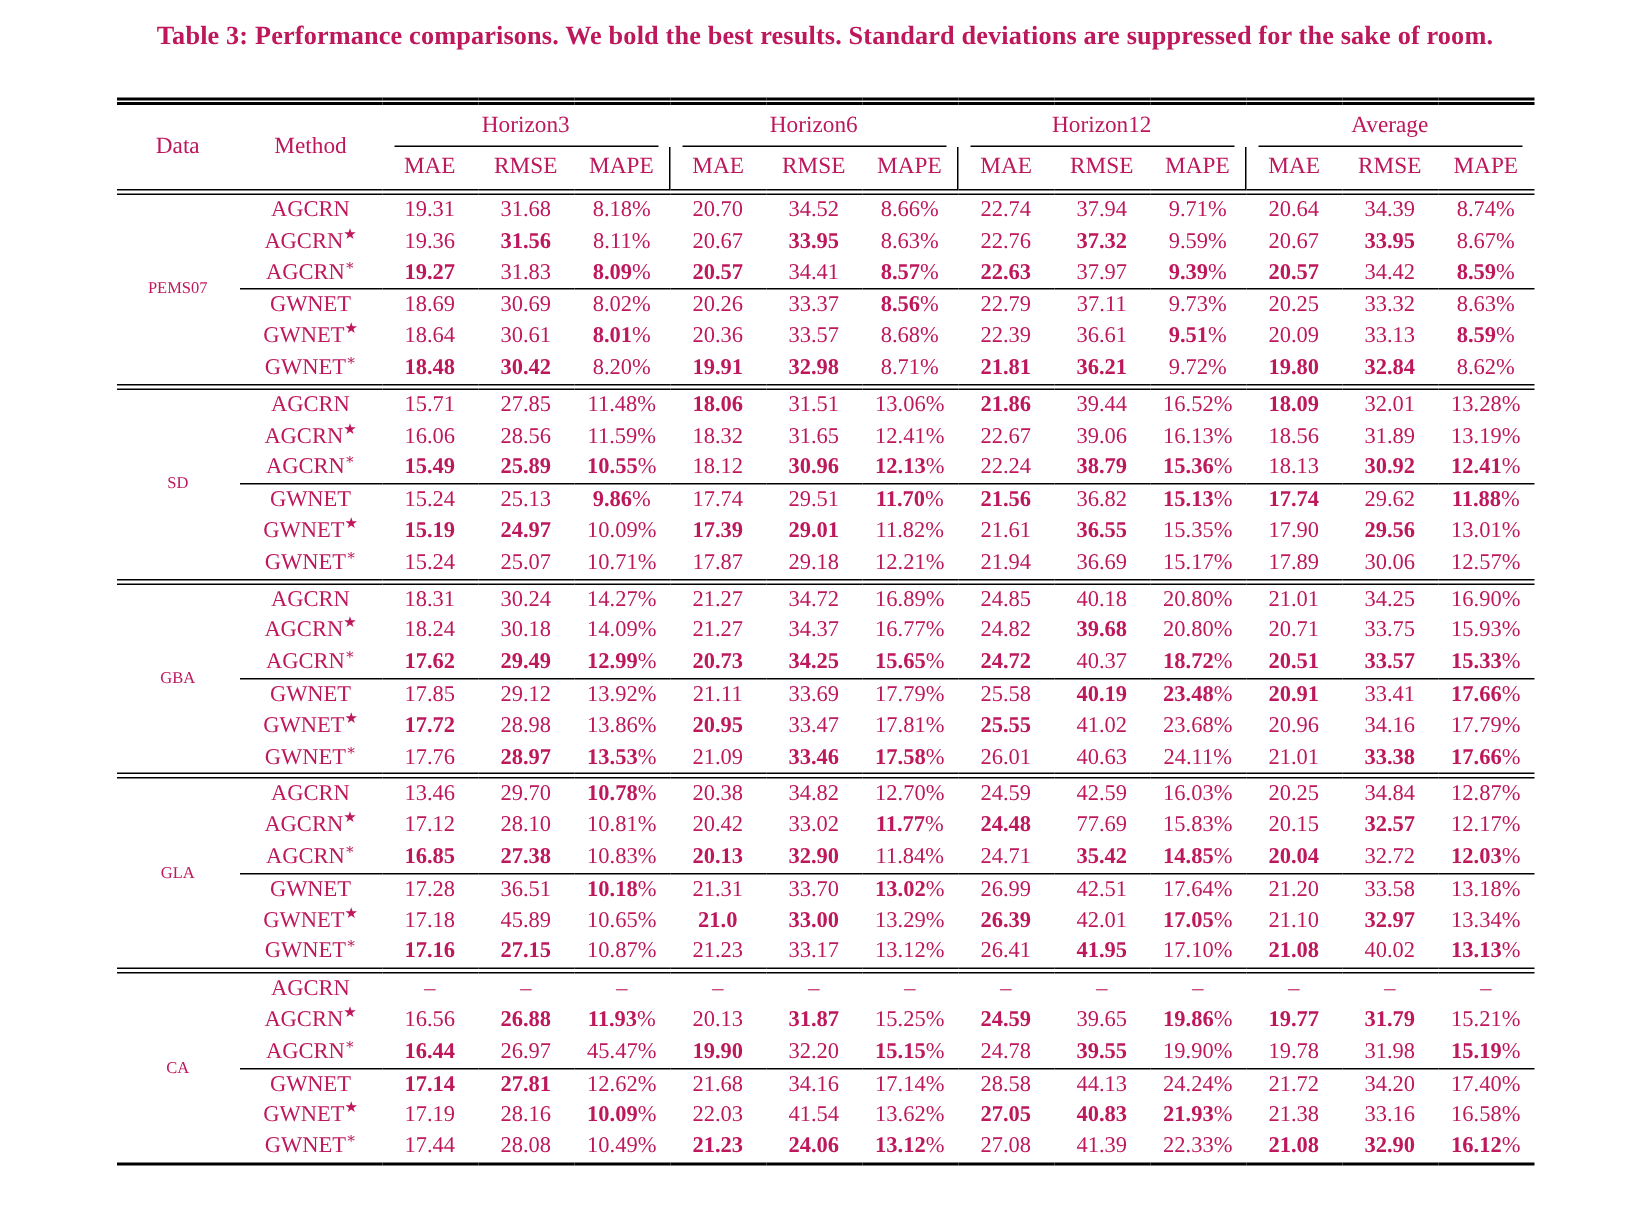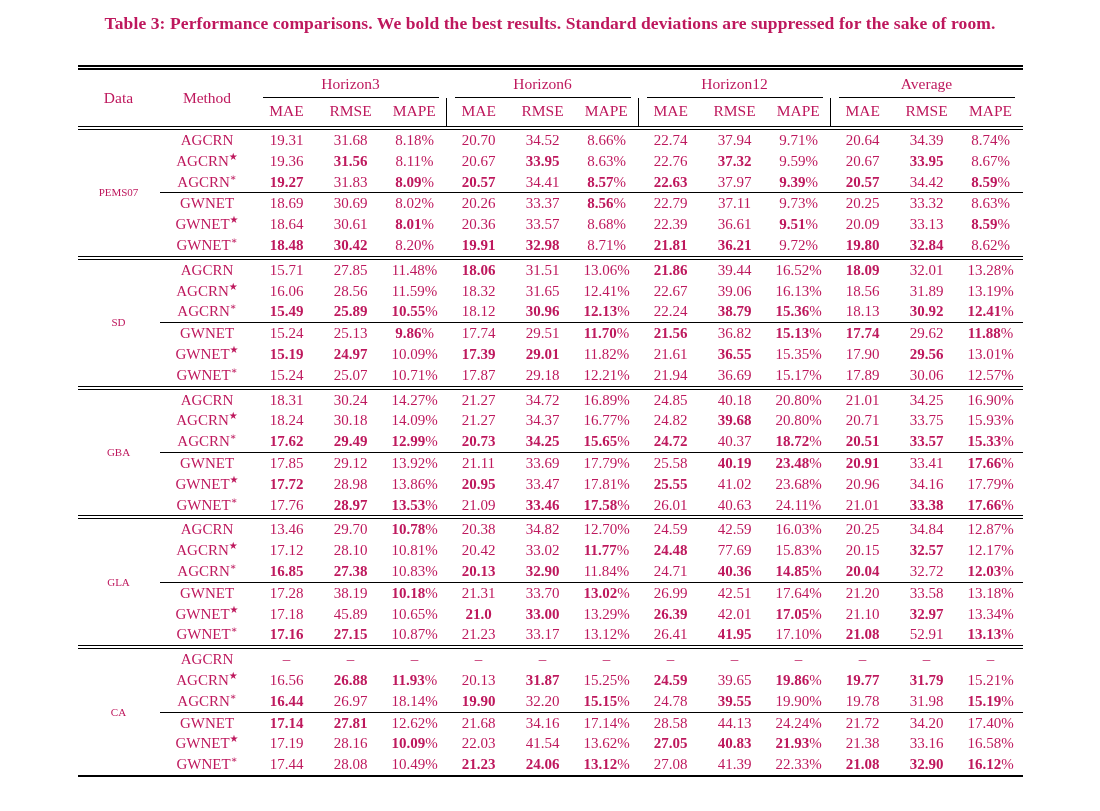--- a/index.html
+++ b/index.html
@@ -401,30 +401,30 @@
         </tr>
         <tr>
           <td>AGCRN<sup class="mstar">∗</sup></td>
           <td><b>16.85</b></td>
           <td><b>27.38</b></td>
           <td>10.83%</td>
           <td><b>20.13</b></td>
           <td><b>32.90</b></td>
           <td>11.84%</td>
           <td>24.71</td>
-          <td><b>40.36</b></td>
+          <td><b>35.42</b></td>
           <td><b>14.85</b>%</td>
           <td><b>20.04</b></td>
           <td>32.72</td>
           <td><b>12.03</b>%</td>
         </tr>
         <tr class="mid-rule">
           <td>GWNET</td>
           <td>17.28</td>
-          <td>38.19</td>
+          <td>36.51</td>
           <td><b>10.18</b>%</td>
           <td>21.31</td>
           <td>33.70</td>
           <td><b>13.02</b>%</td>
           <td>26.99</td>
           <td>42.51</td>
           <td>17.64%</td>
           <td>21.20</td>
           <td>33.58</td>
           <td>13.18%</td>
@@ -449,21 +449,21 @@
           <td><b>17.16</b></td>
           <td><b>27.15</b></td>
           <td>10.87%</td>
           <td>21.23</td>
           <td>33.17</td>
           <td>13.12%</td>
           <td>26.41</td>
           <td><b>41.95</b></td>
           <td>17.10%</td>
           <td><b>21.08</b></td>
-          <td>52.91</td>
+          <td>40.02</td>
           <td><b>13.13</b>%</td>
         </tr>
         <tr class="block-start">
           <td rowspan="6" class="dataset">CA</td>
           <td>AGCRN</td>
           <td>–</td>
           <td>–</td>
           <td>–</td>
           <td>–</td>
           <td>–</td>
@@ -487,21 +487,21 @@
           <td>39.65</td>
           <td><b>19.86</b>%</td>
           <td><b>19.77</b></td>
           <td><b>31.79</b></td>
           <td>15.21%</td>
         </tr>
         <tr>
           <td>AGCRN<sup class="mstar">∗</sup></td>
           <td><b>16.44</b></td>
           <td>26.97</td>
-          <td>18.14%</td>
+          <td>45.47%</td>
           <td><b>19.90</b></td>
           <td>32.20</td>
           <td><b>15.15</b>%</td>
           <td>24.78</td>
           <td><b>39.55</b></td>
           <td>19.90%</td>
           <td>19.78</td>
           <td>31.98</td>
           <td><b>15.19</b>%</td>
         </tr>

